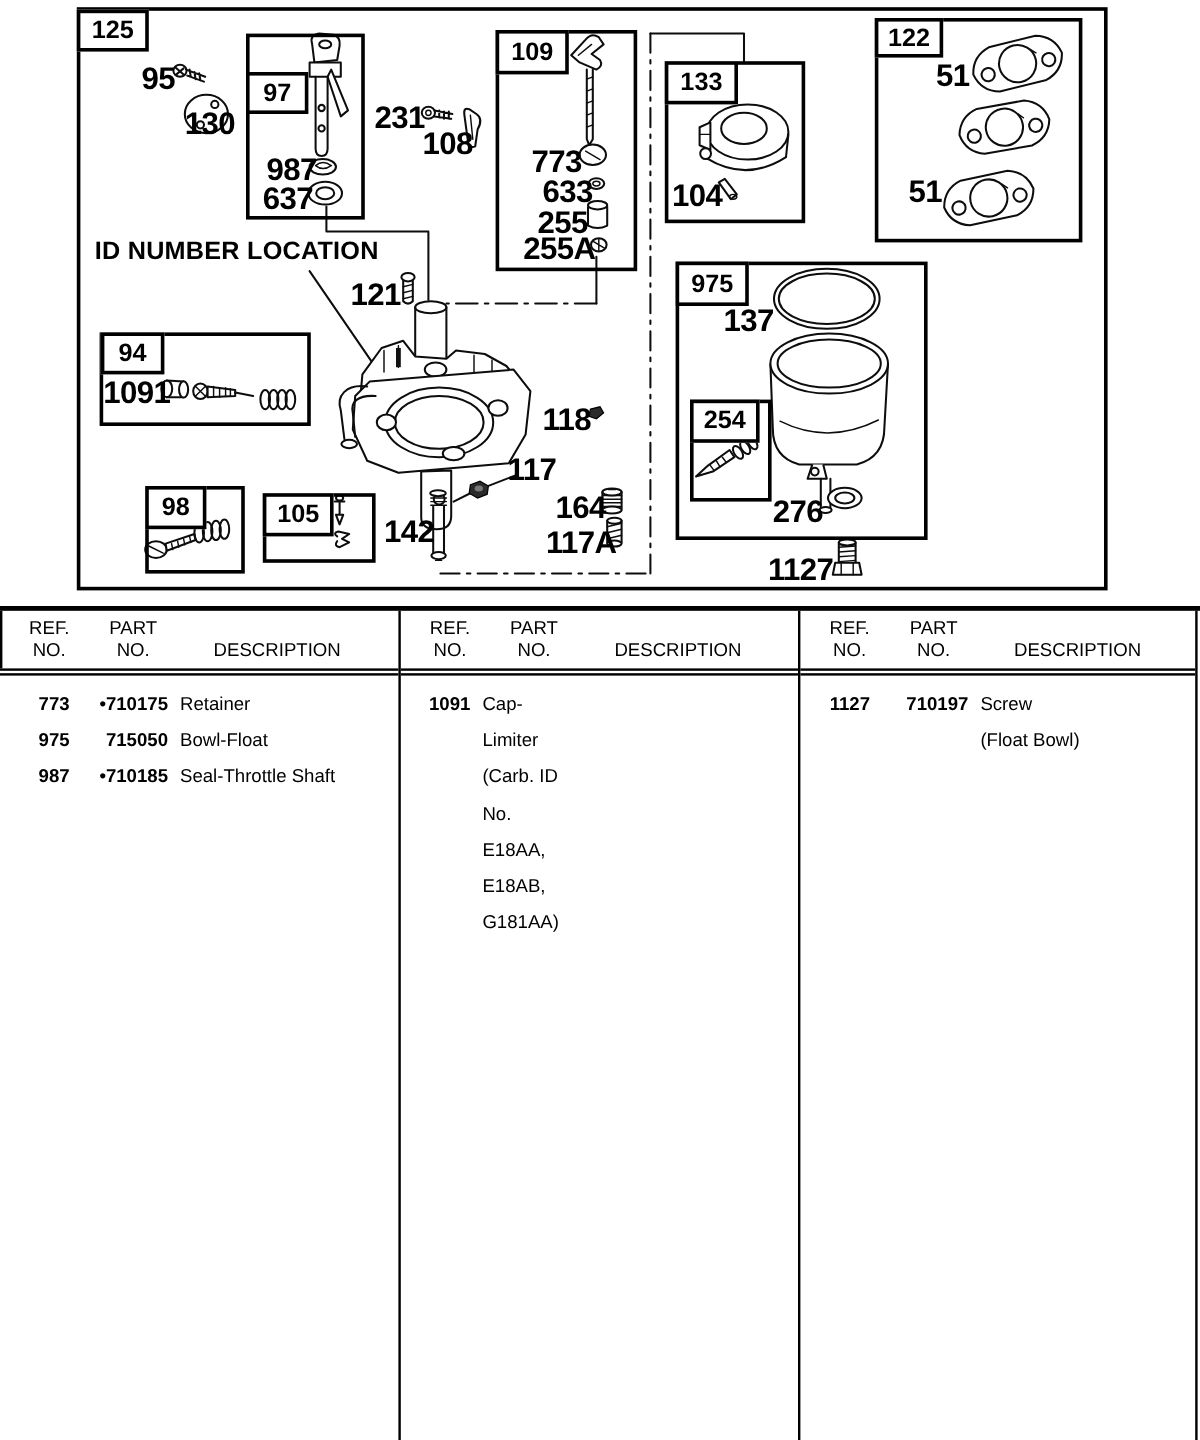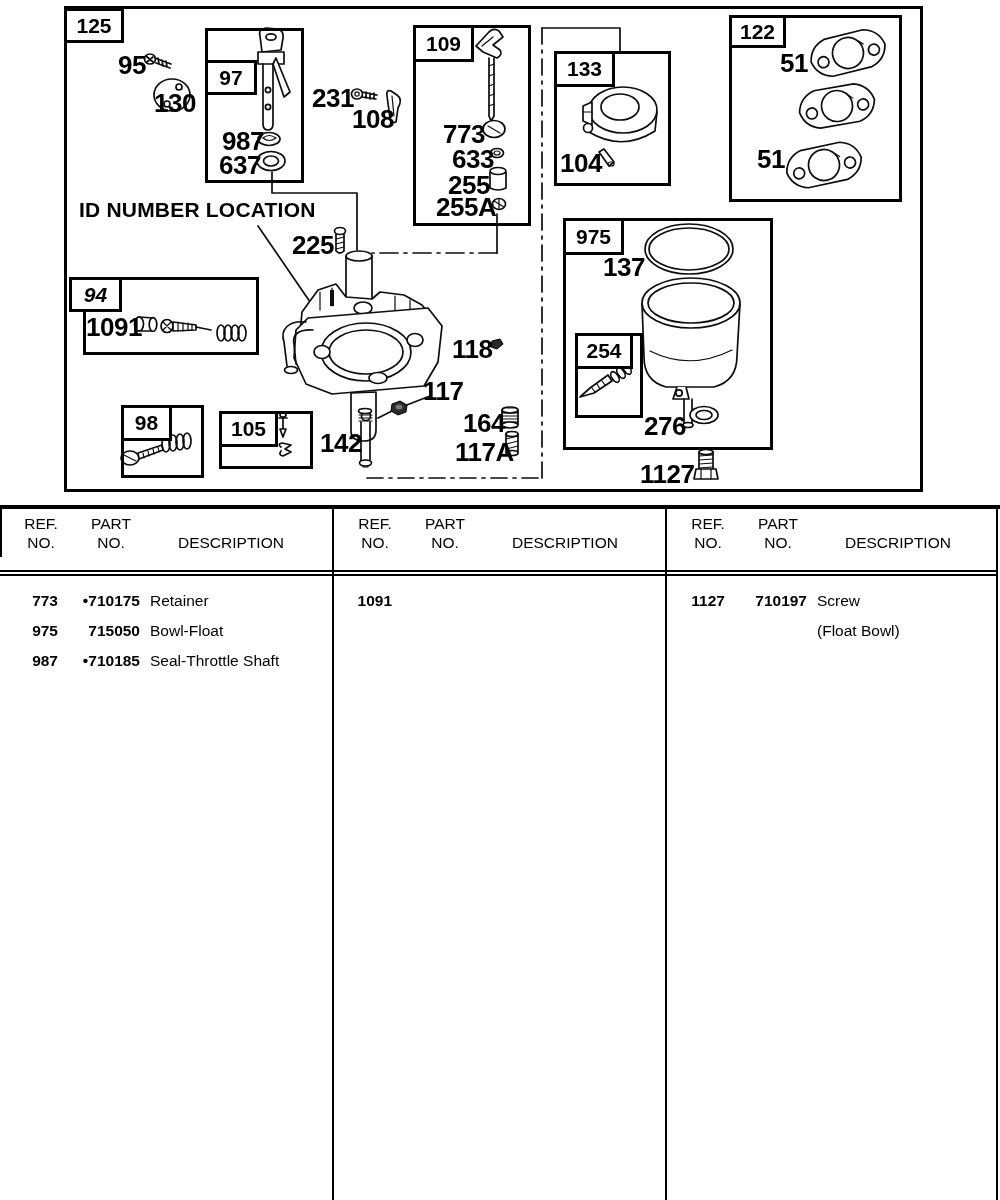--- a/index.html
+++ b/index.html
@@ -11,21 +11,21 @@
   .lblbox{position:absolute;background:#fff;border:3px solid #000;font-weight:bold;font-size:21px;display:flex;align-items:center;justify-content:center;letter-spacing:0;}
   .co{position:absolute;font-weight:bold;font-size:26px;letter-spacing:-0.5px;white-space:nowrap;}
   .idnote{position:absolute;left:79px;top:198px;font-weight:bold;font-size:21px;letter-spacing:0.2px;}
   
   .ptable{position:absolute;left:0;top:505px;width:1000px;height:695px;border-top:4px solid #000;font-size:15.5px;}
   .pcol{position:absolute;top:0;bottom:0;}
   .pcol1{left:0;width:332px;border-right:2px solid #000;}
   .pcol2{left:334px;width:331px;border-right:2px solid #000;}
   .pcol3{left:667px;width:329px;border-right:2px solid #000;}
   .leftedge{position:absolute;left:0;top:0;width:2px;height:48px;background:#000;}
-  .phead{height:44px;border-bottom:6px double #000;display:grid;grid-template-columns:50px 90px 1fr;padding-left:16px;align-items:end;padding-bottom:17px;line-height:1.22;}
+  .phead{height:44px;border-bottom:6px double #000;display:grid;grid-template-columns:50px 90px 1fr;padding-left:16px;align-items:end;padding-bottom:4px;line-height:1.22;}
   .ph-ref,.ph-part{white-space:pre-line;text-align:center;}
   .ph-desc{padding-left:22px;}
   .pbody{padding:10px 0 0 16px;}
   .prow{display:grid;grid-template-columns:42px 72px 1fr;column-gap:10px;line-height:1.95;}
   .prow .ref{font-weight:bold;text-align:right;}
   .prow .part{font-weight:bold;text-align:right;white-space:nowrap;}
   .prow .desc{white-space:pre-line;padding-left:0px;}
   svg .ln{fill:none;stroke:#0d0d0d;stroke-width:1.7;stroke-linecap:round;stroke-linejoin:round;}
   svg .lnth{fill:none;stroke:#0d0d0d;stroke-width:1.2;stroke-linecap:round;}
   svg .dk{fill:#2a2a2a;stroke:#000;stroke-width:1;}
@@ -292,21 +292,21 @@
     </div>
   <div class="lblbox" style="left:413px;top:25px;width:55px;height:31px;">
       <span>109</span>
     </div>
   <div class="lblbox" style="left:554px;top:51px;width:55px;height:30px;">
       <span>133</span>
     </div>
   <div class="lblbox" style="left:729px;top:15px;width:51px;height:27px;">
       <span>122</span>
     </div>
-  <div class="lblbox" style="left:69px;top:277px;width:47px;height:29px;font-style:italic;">
+  <div class="lblbox" style="left:84px;top:277px;width:47px;height:29px;">
       <span>94</span>
     </div>
   <div class="lblbox" style="left:121px;top:405px;width:45px;height:30px;">
       <span>98</span>
     </div>
   <div class="lblbox" style="left:219px;top:411px;width:53px;height:30px;">
       <span>105</span>
     </div>
   <div class="lblbox" style="left:563px;top:218px;width:55px;height:31px;">
       <span>975</span>
@@ -322,21 +322,21 @@
   <div class="co" style="left:222px;top:126px;">987</div>
   <div class="co" style="left:219px;top:150px;">637</div>
   <div class="co" style="left:443px;top:119px;">773</div>
   <div class="co" style="left:452px;top:144px;">633</div>
   <div class="co" style="left:448px;top:170px;">255</div>
   <div class="co" style="left:436px;top:192px;">255A</div>
   <div class="co" style="left:560px;top:148px;">104</div>
   <div class="co" style="left:780px;top:48px;">51</div>
   <div class="co" style="left:757px;top:144px;">51</div>
   <div class="co" style="left:603px;top:252px;">137</div>
-  <div class="co" style="left:292px;top:230px;">225</div>
+  <div class="co" style="left:292px;top:230px;">121</div>
   <div class="co" style="left:86px;top:312px;">1091</div>
   <div class="co" style="left:452px;top:334px;">118</div>
   <div class="co" style="left:423px;top:376px;">117</div>
   <div class="co" style="left:463px;top:408px;">164</div>
   <div class="co" style="left:455px;top:437px;">117A</div>
   <div class="co" style="left:320px;top:428px;">142</div>
   <div class="co" style="left:644px;top:411px;">276</div>
   <div class="co" style="left:640px;top:459px;">1127</div>
 
   <div class="idnote">ID NUMBER LOCATION</div>
@@ -376,20 +376,23 @@
     <div class="phead">
       <span class="ph-ref">REF.
 NO.</span>
       <span class="ph-part">PART
 NO.</span>
       <span class="ph-desc">DESCRIPTION</span>
     </div>
     <div class="pbody">
       <div class="prow">
         <span class="ref">1091</span>
+        <span class="desc">Cap-Limiter
+(Carb. ID No. E18AA,
+E18AB, G181AA)</span>
       </div>
     </div>
   </div>
 
   <div class="pcol pcol3">
     <div class="phead">
       <span class="ph-ref">REF.
 NO.</span>
       <span class="ph-part">PART
 NO.</span>

